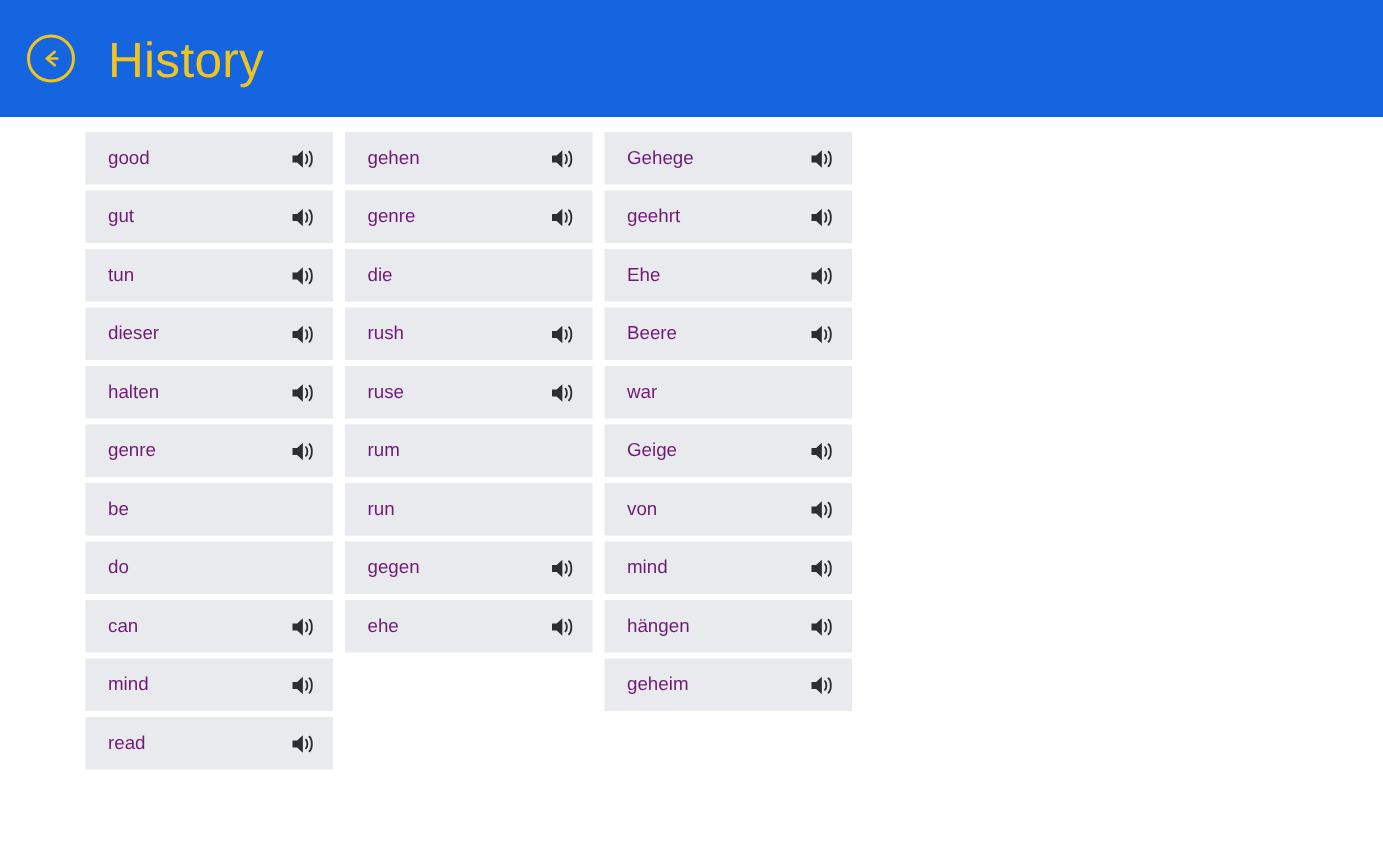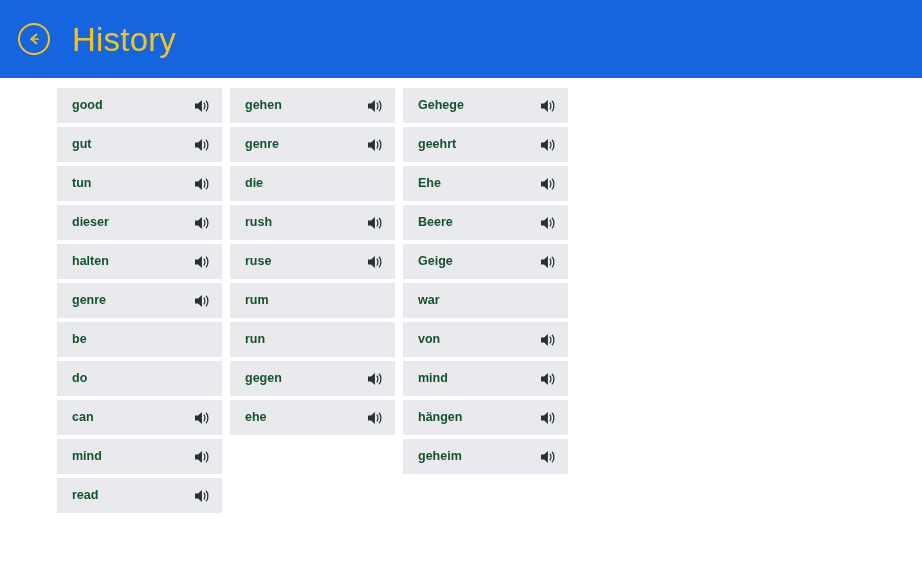--- a/index.html
+++ b/index.html
@@ -94,26 +94,25 @@
     background: #e8eaee;
     display: flex;
     align-items: center;
     padding: 0 10px 0 15px;
     cursor: pointer;
     user-select: none;
   }
 
   .word-label {
     font-size: 12.5px;
-    color: #14532d;
+    color: #701a75;
     line-height: 1;
     flex: 1 1 auto;
     white-space: nowrap;
     overflow: hidden;
-    font-weight: bold;
   }
 
   .speaker-icon {
     flex: 0 0 auto;
     width: 19px;
     height: 16px;
     display: flex;
     align-items: center;
     justify-content: center;
     cursor: pointer;
@@ -405,33 +404,33 @@
     <span class="speaker-icon">
       <svg width="19" height="16" viewBox="0 0 19 16" aria-hidden="true">
         <path d="M2 5.6 H5.1 L8.9 2.1 V13.9 L5.1 10.4 H2 Z" fill="#2b2f33"></path>
         <path d="M11.0 5.1 C12.2 6.0 12.2 10.0 11.0 10.9" fill="none" stroke="#2b2f33" stroke-width="1.25" stroke-linecap="round"></path>
         <path d="M13.3 3.2 C15.4 5.0 15.4 11.0 13.3 12.8" fill="none" stroke="#2b2f33" stroke-width="1.25" stroke-linecap="round"></path>
       </svg>
     </span>
   </div>
 
   <div class="word-card">
+    <span class="word-label">war</span>
+    <span class="speaker-icon hidden">
+      <svg width="19" height="16" viewBox="0 0 19 16" aria-hidden="true">
+        <path d="M2 5.6 H5.1 L8.9 2.1 V13.9 L5.1 10.4 H2 Z" fill="#2b2f33"></path>
+        <path d="M11.0 5.1 C12.2 6.0 12.2 10.0 11.0 10.9" fill="none" stroke="#2b2f33" stroke-width="1.25" stroke-linecap="round"></path>
+        <path d="M13.3 3.2 C15.4 5.0 15.4 11.0 13.3 12.8" fill="none" stroke="#2b2f33" stroke-width="1.25" stroke-linecap="round"></path>
+      </svg>
+    </span>
+  </div>
+
+  <div class="word-card">
     <span class="word-label">Geige</span>
     <span class="speaker-icon">
-      <svg width="19" height="16" viewBox="0 0 19 16" aria-hidden="true">
-        <path d="M2 5.6 H5.1 L8.9 2.1 V13.9 L5.1 10.4 H2 Z" fill="#2b2f33"></path>
-        <path d="M11.0 5.1 C12.2 6.0 12.2 10.0 11.0 10.9" fill="none" stroke="#2b2f33" stroke-width="1.25" stroke-linecap="round"></path>
-        <path d="M13.3 3.2 C15.4 5.0 15.4 11.0 13.3 12.8" fill="none" stroke="#2b2f33" stroke-width="1.25" stroke-linecap="round"></path>
-      </svg>
-    </span>
-  </div>
-
-  <div class="word-card">
-    <span class="word-label">war</span>
-    <span class="speaker-icon hidden">
       <svg width="19" height="16" viewBox="0 0 19 16" aria-hidden="true">
         <path d="M2 5.6 H5.1 L8.9 2.1 V13.9 L5.1 10.4 H2 Z" fill="#2b2f33"></path>
         <path d="M11.0 5.1 C12.2 6.0 12.2 10.0 11.0 10.9" fill="none" stroke="#2b2f33" stroke-width="1.25" stroke-linecap="round"></path>
         <path d="M13.3 3.2 C15.4 5.0 15.4 11.0 13.3 12.8" fill="none" stroke="#2b2f33" stroke-width="1.25" stroke-linecap="round"></path>
       </svg>
     </span>
   </div>
 
   <div class="word-card">
     <span class="word-label">von</span>

